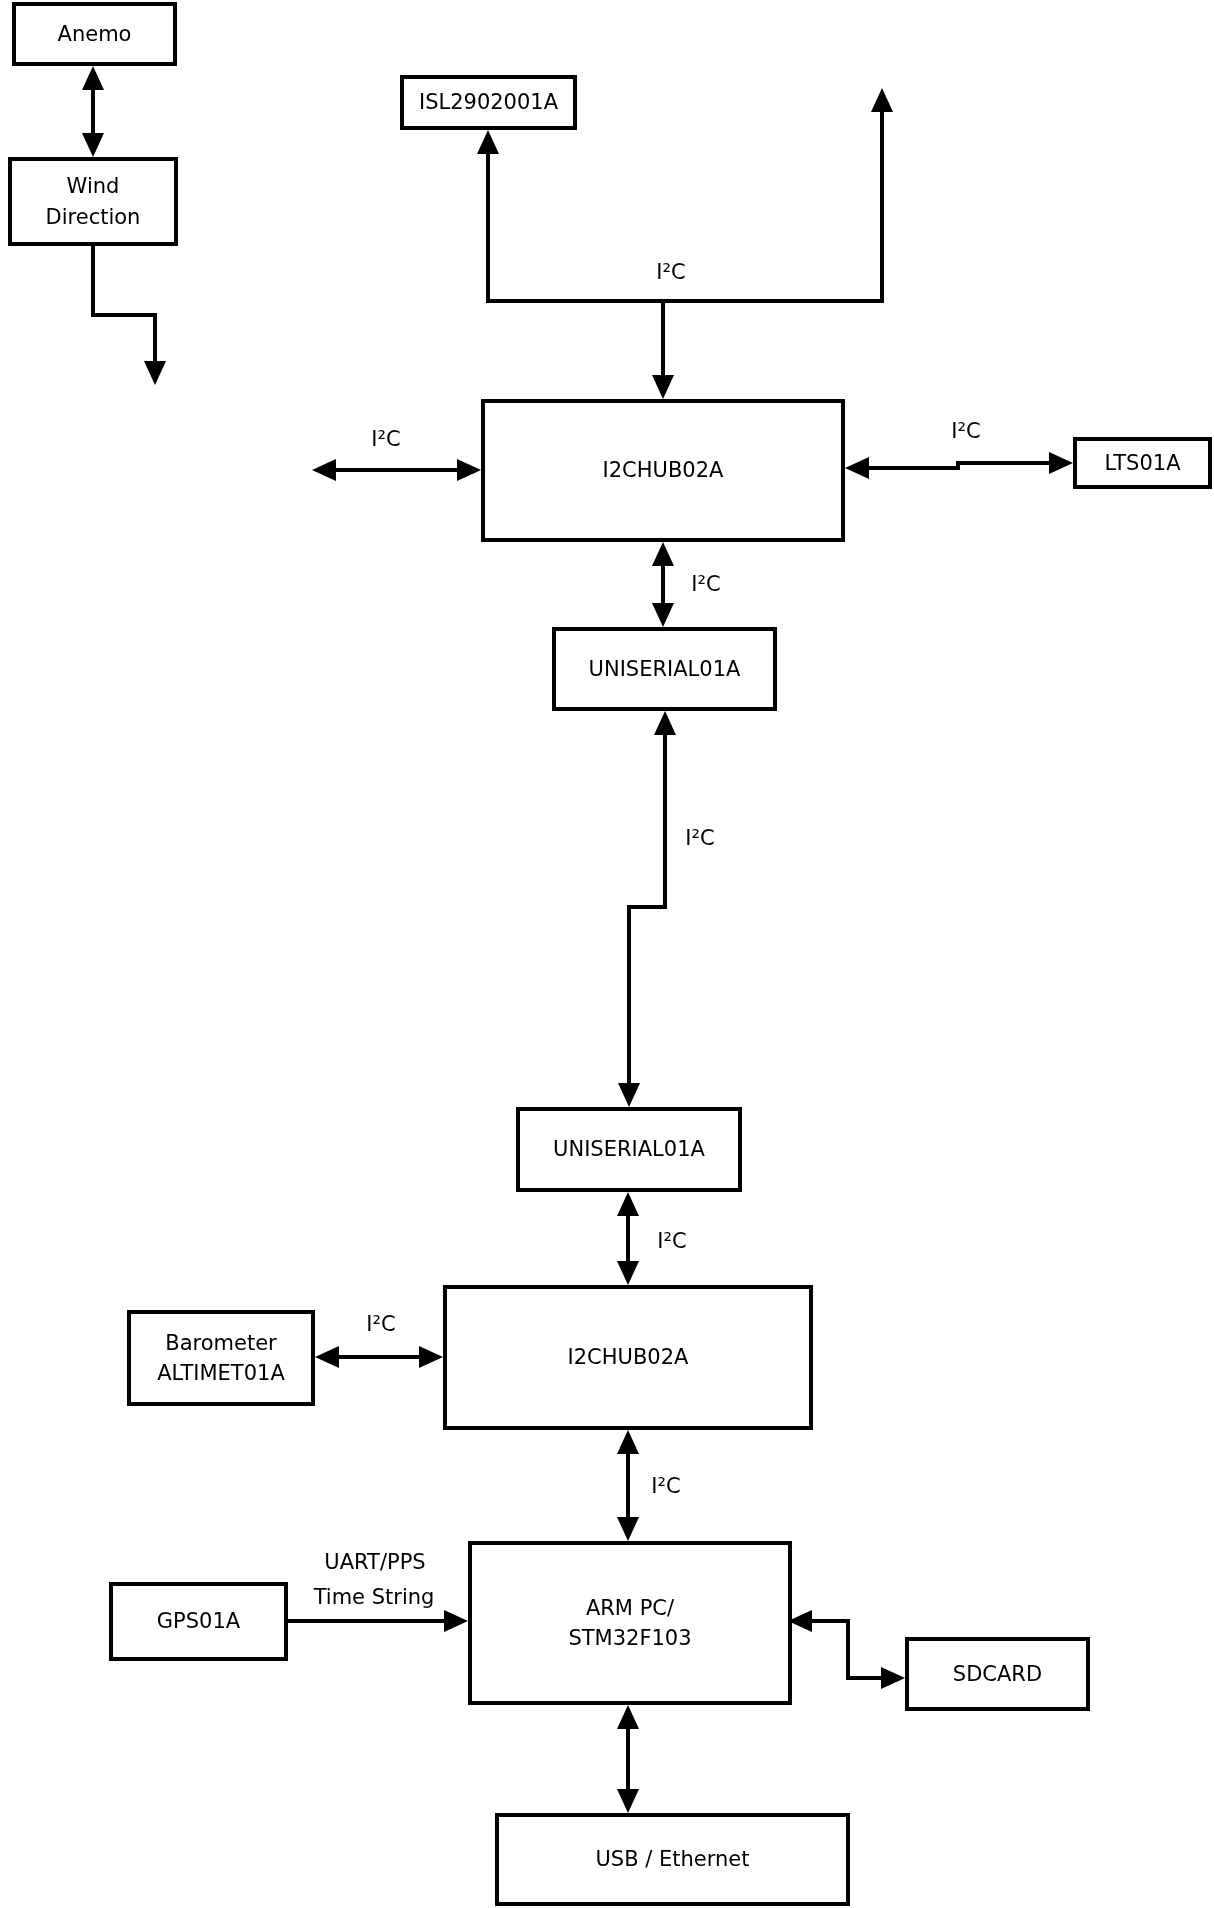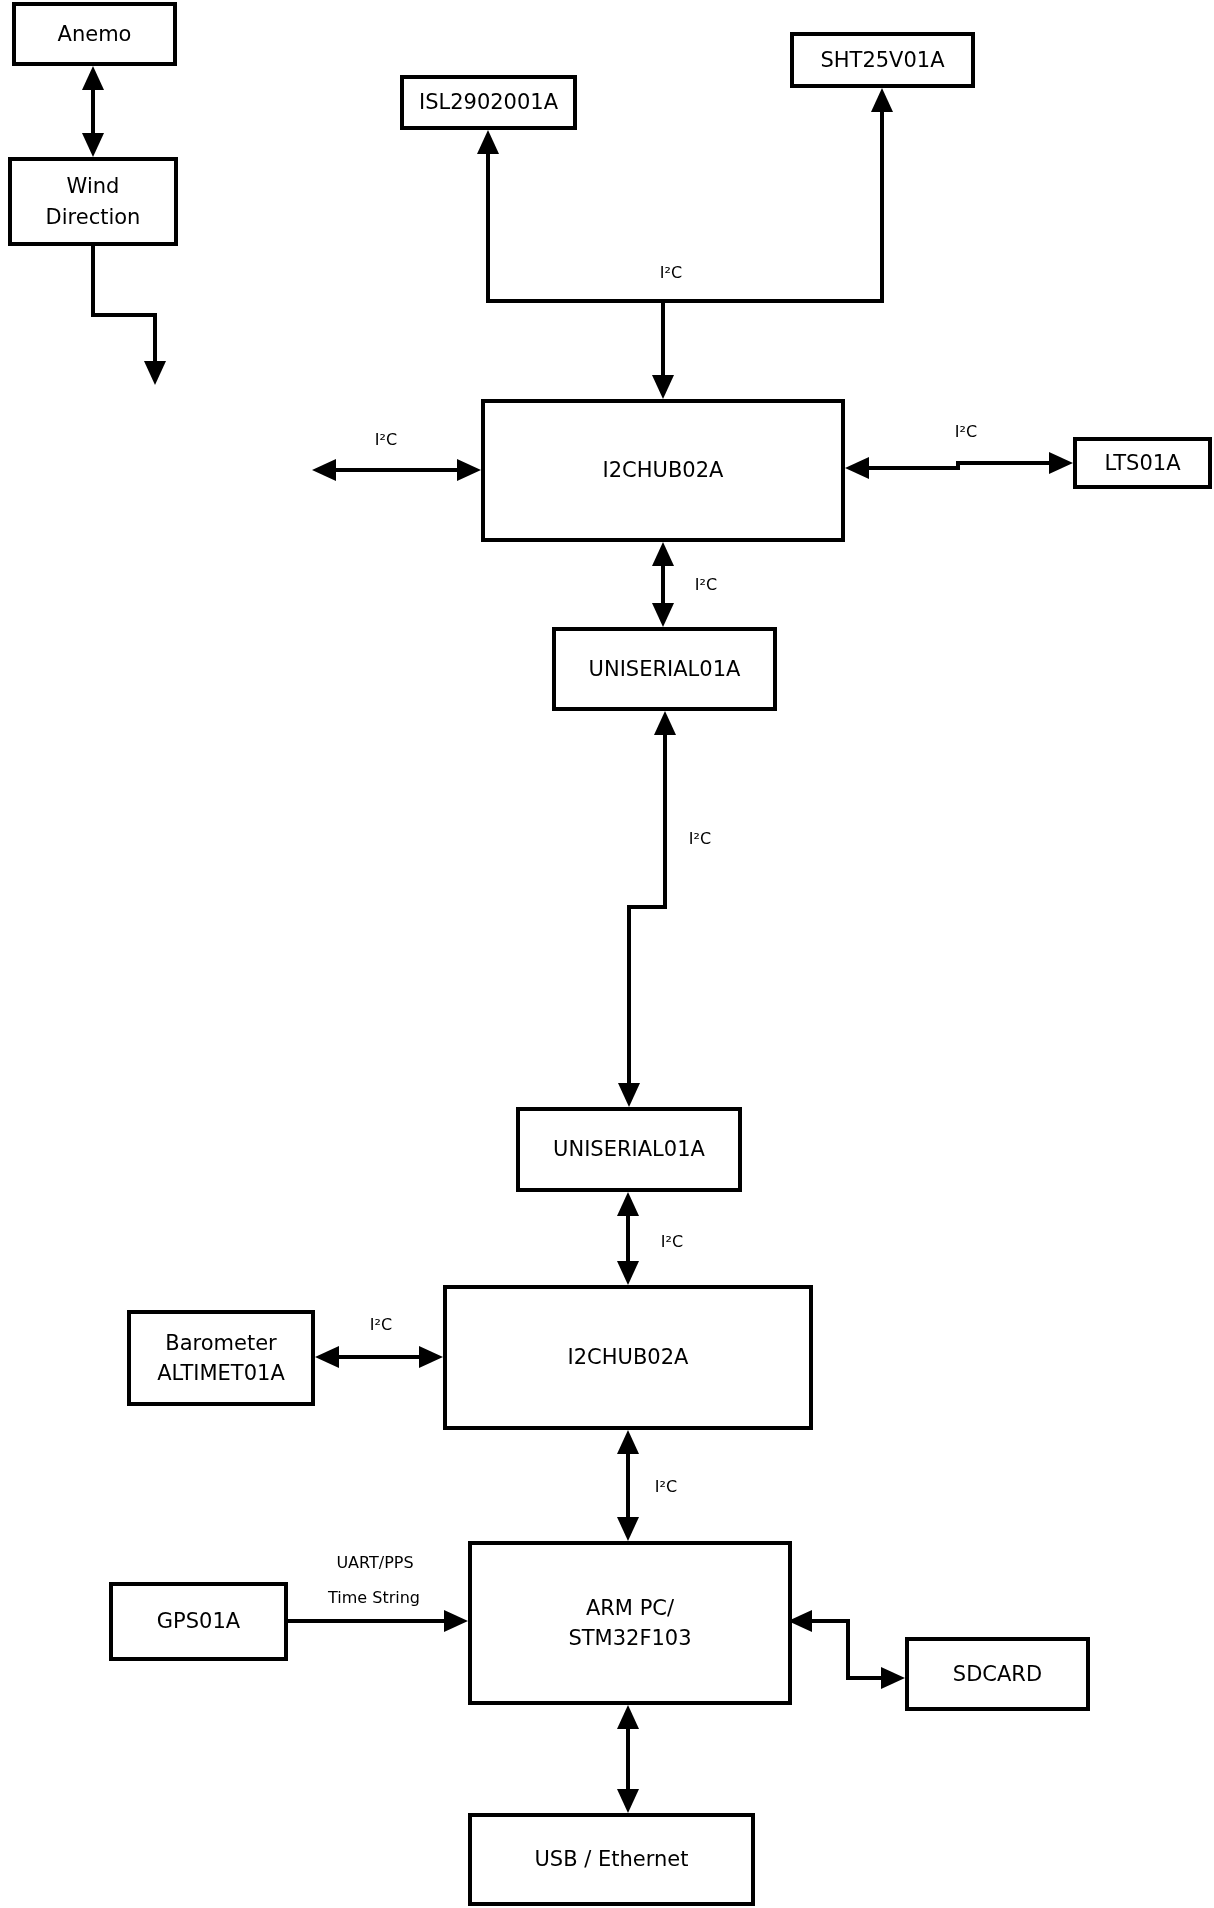--- a/index.html
+++ b/index.html
@@ -27,46 +27,45 @@
   }
   .seg { position: absolute; background: #000000; }
   .ah { position: absolute; width: 0; height: 0; border-style: solid; }
   .ah-up    { border-width: 0 11px 24px 11px; border-color: transparent transparent #000000 transparent; }
   .ah-down  { border-width: 24px 11px 0 11px; border-color: #000000 transparent transparent transparent; }
   .ah-left  { border-width: 11px 24px 11px 0; border-color: transparent #000000 transparent transparent; }
   .ah-right { border-width: 11px 0 11px 24px; border-color: transparent transparent transparent #000000; }
   .elabel {
     position: absolute;
     transform: translate(-50%, -50%);
-    font-size: 16px;
+    font-size: 21px;
     white-space: nowrap;
   }
 </style>
 </head>
 <body>
 
 <div class="canvas">
 
   <div class="node" style="left:12px;top:2px;width:165px;height:64px">Anemo</div>
   <div class="node" style="left:8px;top:157px;width:170px;height:89px">Wind
 Direction</div>
   <div class="node" style="left:400px;top:75px;width:177px;height:55px">ISL2902001A</div>
-  <div class="node" style="left:790px;top:32px;width:185px;height:56px">SHT25V01A</div>
   <div class="node" style="left:481px;top:399px;width:364px;height:143px">I2CHUB02A</div>
   <div class="node" style="left:1073px;top:437px;width:139px;height:52px">LTS01A</div>
   <div class="node" style="left:552px;top:627px;width:225px;height:84px">UNISERIAL01A</div>
   <div class="node" style="left:516px;top:1107px;width:226px;height:85px">UNISERIAL01A</div>
   <div class="node" style="left:443px;top:1285px;width:370px;height:145px">I2CHUB02A</div>
   <div class="node" style="left:127px;top:1310px;width:188px;height:96px">Barometer
 ALTIMET01A</div>
   <div class="node" style="left:109px;top:1582px;width:179px;height:79px">GPS01A</div>
   <div class="node" style="left:468px;top:1541px;width:324px;height:164px">ARM PC/
 STM32F103</div>
   <div class="node" style="left:905px;top:1637px;width:185px;height:74px">SDCARD</div>
-  <div class="node" style="left:468px;top:1813px;width:287px;height:93px">USB / Ethernet</div>
+  <div class="node" style="left:495px;top:1813px;width:355px;height:93px">USB / Ethernet</div>
 
   <div class="ah ah-up" style="left:82px;top:66px"></div>
   <div class="seg" style="left:91px;top:85px;width:4px;height:55px"></div>
   <div class="ah ah-down" style="left:82px;top:133px"></div>
 
   <div class="seg" style="left:91px;top:246px;width:4px;height:70px"></div>
   <div class="seg" style="left:91px;top:313px;width:66px;height:4px"></div>
   <div class="seg" style="left:153px;top:313px;width:4px;height:50px"></div>
   <div class="ah ah-down" style="left:144px;top:361px"></div>
 

